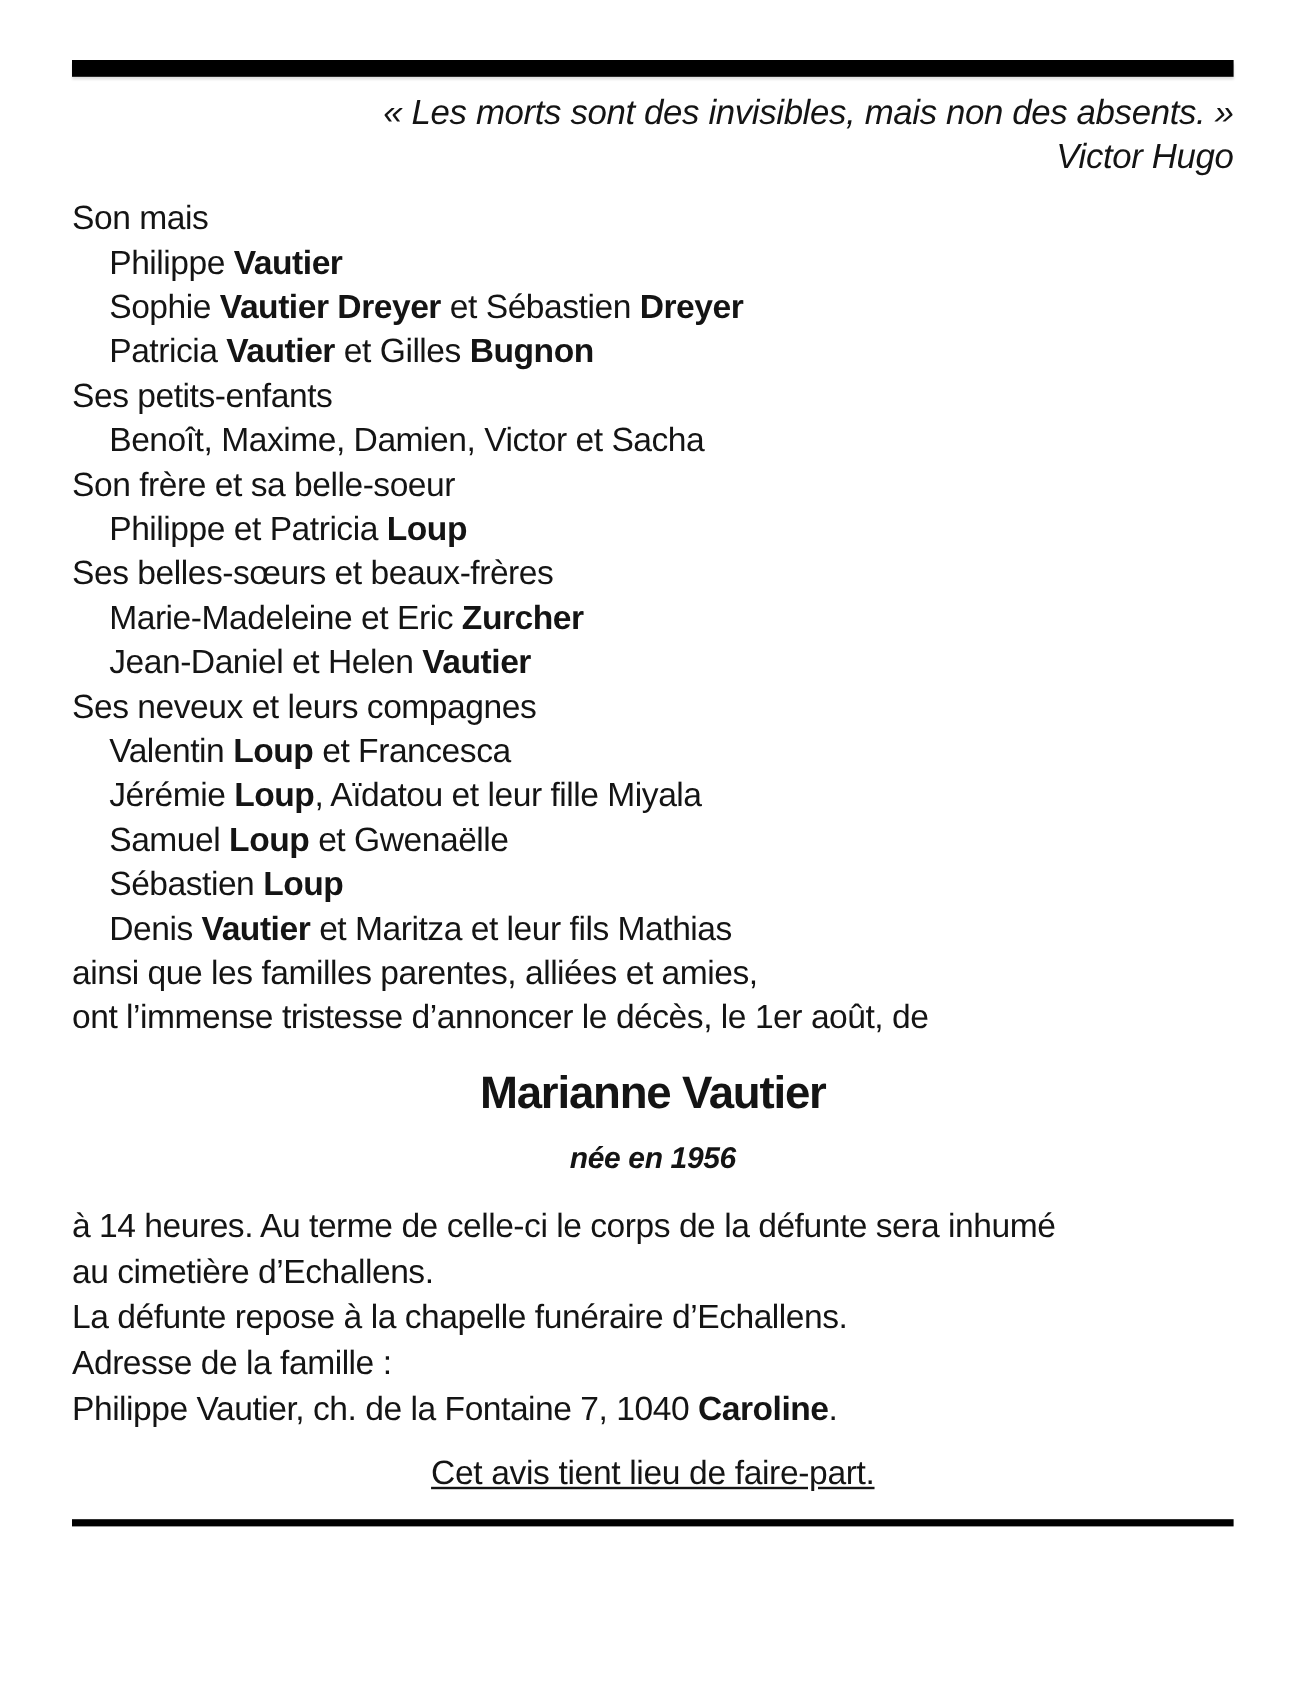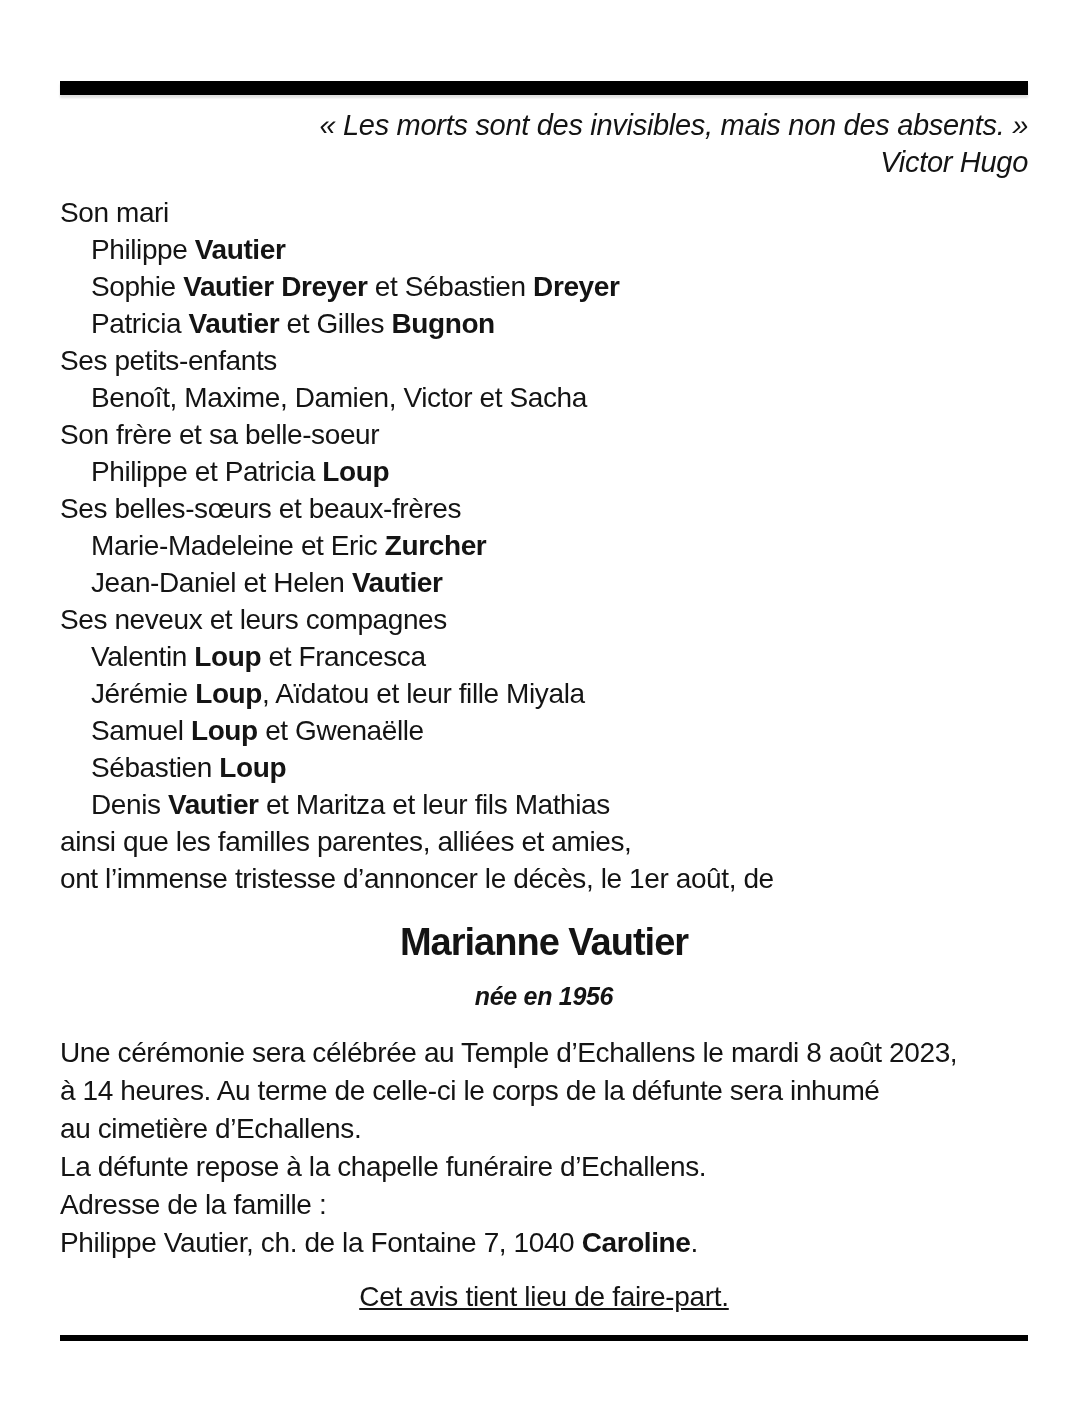--- a/index.html
+++ b/index.html
@@ -10,22 +10,22 @@
   body {
     width: 1088px;
     height: 1402px;
     overflow: hidden;
     font-family: "Liberation Sans", sans-serif;
     color: #141414;
     -webkit-font-smoothing: antialiased;
   }
   .page {
     width: 968px;
-    margin: 0 auto;
-    padding-top: 81px;
+    margin: 12px auto;
+    padding-top: 38px;
   }
   .rule {
     background: #000000;
     width: 100%;
   }
   .rule-top { height: 14px; box-shadow: 0 3px 2px rgba(0,0,0,0.12); }
   .rule-bottom { height: 6px; margin-top: 20px; }
 
   .quote-block {
     margin-top: 12px;
@@ -86,21 +86,21 @@
 <div class="page">
 
   <div class="rule rule-top"></div>
 
   <div class="quote-block">
     <div>« Les morts sont des invisibles, mais non des absents. »</div>
     <div>Victor Hugo</div>
   </div>
 
   <div class="family-list">
-      <div class="line"><span>Son mari</span></div>
+      <div class="line"><span>Son mais</span></div>
       <div class="line indent"><span>Philippe </span><span class="bold">Vautier</span></div>
       <div class="line indent"><span>Sophie </span><span class="bold">Vautier Dreyer</span><span> et Sébastien </span><span class="bold">Dreyer</span></div>
       <div class="line indent"><span>Patricia </span><span class="bold">Vautier</span><span> et Gilles </span><span class="bold">Bugnon</span></div>
       <div class="line"><span>Ses petits-enfants</span></div>
       <div class="line indent"><span>Benoît, Maxime, Damien, Victor et Sacha</span></div>
       <div class="line"><span>Son frère et sa belle-soeur</span></div>
       <div class="line indent"><span>Philippe et Patricia </span><span class="bold">Loup</span></div>
       <div class="line"><span>Ses belles-sœurs et beaux-frères</span></div>
       <div class="line indent"><span>Marie-Madeleine et Eric </span><span class="bold">Zurcher</span></div>
       <div class="line indent"><span>Jean-Daniel et Helen </span><span class="bold">Vautier</span></div>
@@ -111,21 +111,20 @@
       <div class="line indent"><span>Sébastien </span><span class="bold">Loup</span></div>
       <div class="line indent"><span>Denis </span><span class="bold">Vautier</span><span> et Maritza et leur fils Mathias</span></div>
       <div class="line"><span>ainsi que les familles parentes, alliées et amies,</span></div>
       <div class="line"><span>ont l’immense tristesse d’annoncer le décès, le 1er août, de</span></div>
     </div>
 
   <div class="deceased-name">Marianne Vautier</div>
   <div class="deceased-birth">née en 1956</div>
 
   <div class="announcement">
-      <div class="line"><span>Une cérémonie sera célébrée au Temple d’Echallens le mardi 8 août 2023,</span></div>
       <div class="line"><span>à 14 heures. Au terme de celle-ci le corps de la défunte sera inhumé</span></div>
       <div class="line"><span>au cimetière d’Echallens.</span></div>
       <div class="line"><span>La défunte repose à la chapelle funéraire d’Echallens.</span></div>
       <div class="line"><span>Adresse de la famille :</span></div>
       <div class="line"><span>Philippe Vautier, ch. de la Fontaine 7, 1040 </span><span class="bold">Caroline</span><span>.</span></div>
     </div>
 
   <div class="farewell">Cet avis tient lieu de faire-part.</div>
 
   <div class="rule rule-bottom"></div>

